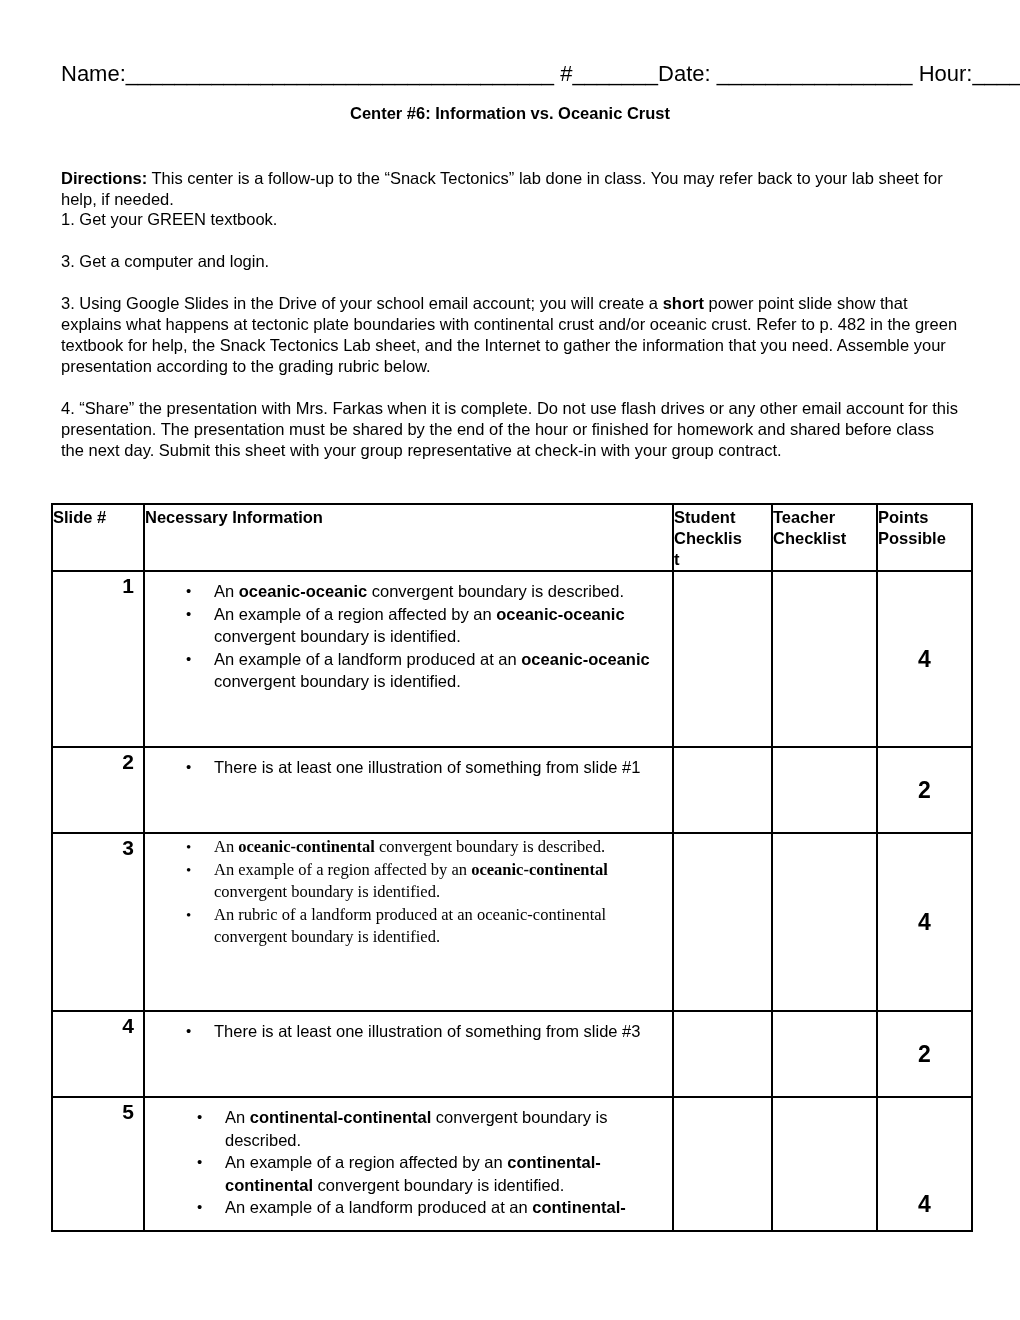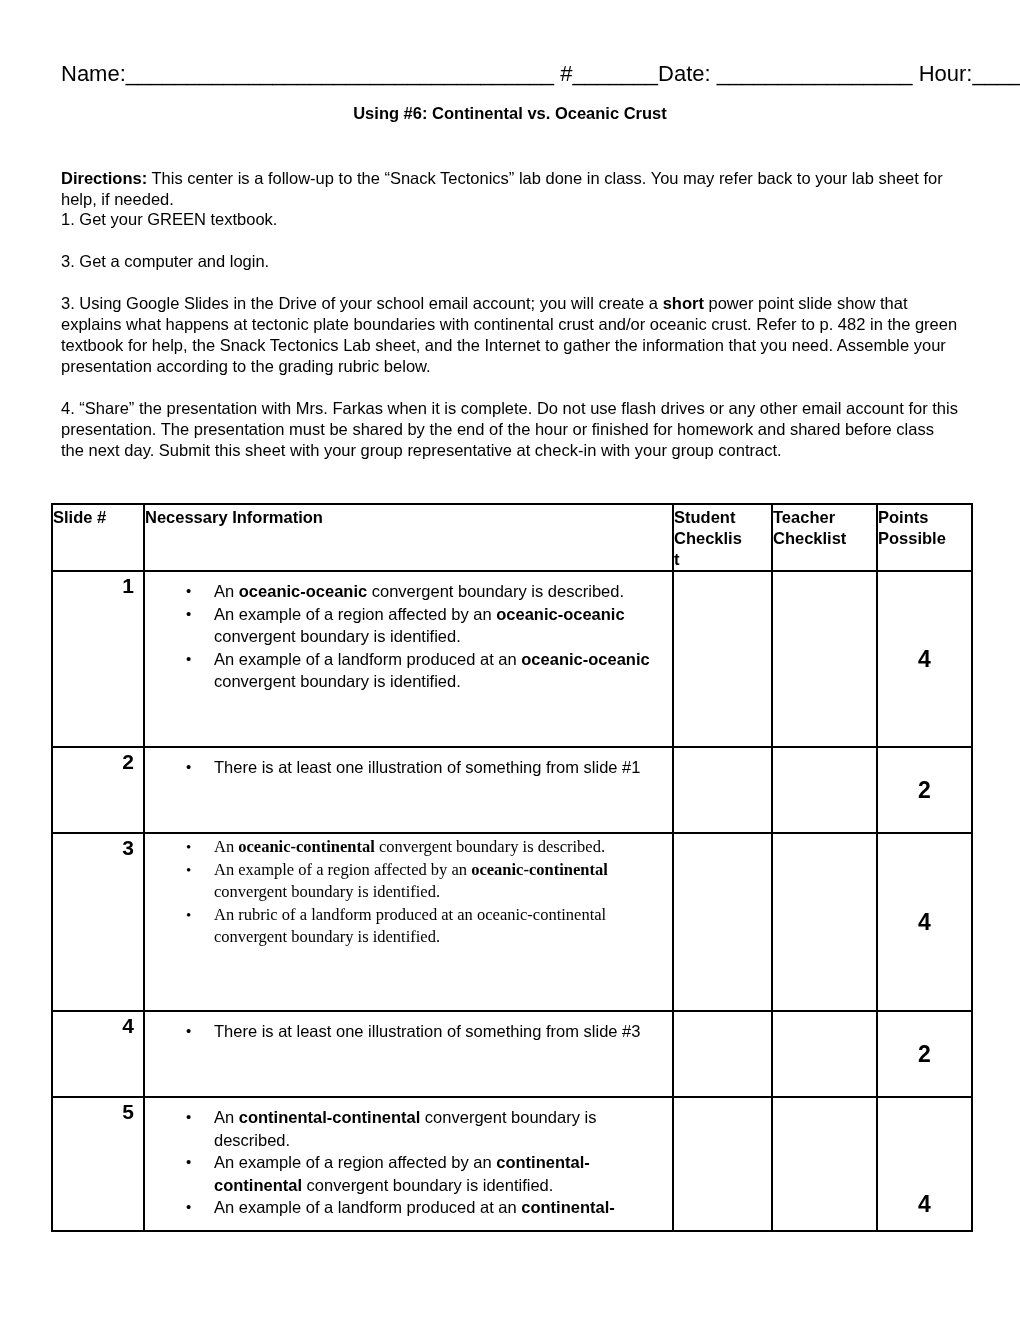--- a/index.html
+++ b/index.html
@@ -16,21 +16,21 @@
   li{position:relative;line-height:22.5px;padding-right:8px;}
   li::before{content:"•";position:absolute;left:-28px;top:0;font-size:15px;}
   .r1{height:176px;} .r2{height:86px;} .r3{height:178px;} .r4{height:86px;} .r5{height:134px;}
   .r5 td{border-bottom:2px solid #000;}
 </style>
 </head>
 <body>
 
 <div class="header-line"><span>Name:</span><span>___________________________________</span><span> #</span><span>_______</span><span>Date: </span><span>________________</span><span> Hour:</span><span>_______</span></div>
 
-<div class="title">Using #6:  Continental vs. Oceanic Crust</div>
+<div class="title">Center #6:  Information vs. Oceanic Crust</div>
 
 <div class="para" style="top:146px;margin-top:22px;"><b>Directions:</b><span> This center is a follow-up to the “Snack Tectonics” lab done in class.  You may refer back to your lab sheet for help, if needed.</span></div>
 
 <div class="para" style="top:209px;"><span>1.  Get your GREEN textbook.</span></div>
 <div class="para" style="top:251px;"><span>3.  Get a computer and login.</span></div>
 <div class="para" style="top:293px;"><span>3.  Using Google Slides in the Drive of your school email account; you will create a </span><b>short</b><span> power point slide show that explains what happens at tectonic plate boundaries with continental crust and/or oceanic crust.  Refer to p. 482 in the green textbook for help, the Snack Tectonics Lab sheet, and the Internet to gather the information that you need.  Assemble your presentation according to the grading rubric below.</span></div>
 <div class="para" style="top:398px;"><span>4.  “Share” the presentation with Mrs. Farkas when it is complete.  Do not use flash drives or any other email account for this presentation.  The presentation must be shared by the end of the hour or finished for homework and shared before class the next day.  Submit this sheet with your group representative at check-in with your group contract.</span></div>
 
 <table>
   <colgroup>
@@ -92,21 +92,21 @@
       <li><span>There is at least one illustration of something from slide #3</span></li>
     </ul>
         </td>
     <td></td>
     <td></td>
     <td class="points">2</td>
   </tr>
   <tr class="r5">
     <td class="slide-num">5</td>
     <td style="overflow:hidden;">
-          <div style="height:132px;overflow:hidden;">
+          <div style="height:132px;overflow:hidden;padding-left:11px;">
             <ul style="margin-top:8px;">
       <li><span>An </span><b>continental-continental</b><span> convergent boundary is described.</span></li>
       <li><span>An example of a region affected by an </span><b>continental-continental</b><span> convergent boundary is identified.</span></li>
       <li><span>An example of a landform produced at an </span><b>continental-</b></li>
     </ul>
           </div>
         </td>
     <td></td>
     <td></td>
     <td class="points" style="vertical-align:bottom;padding-bottom:12px;">4</td>

